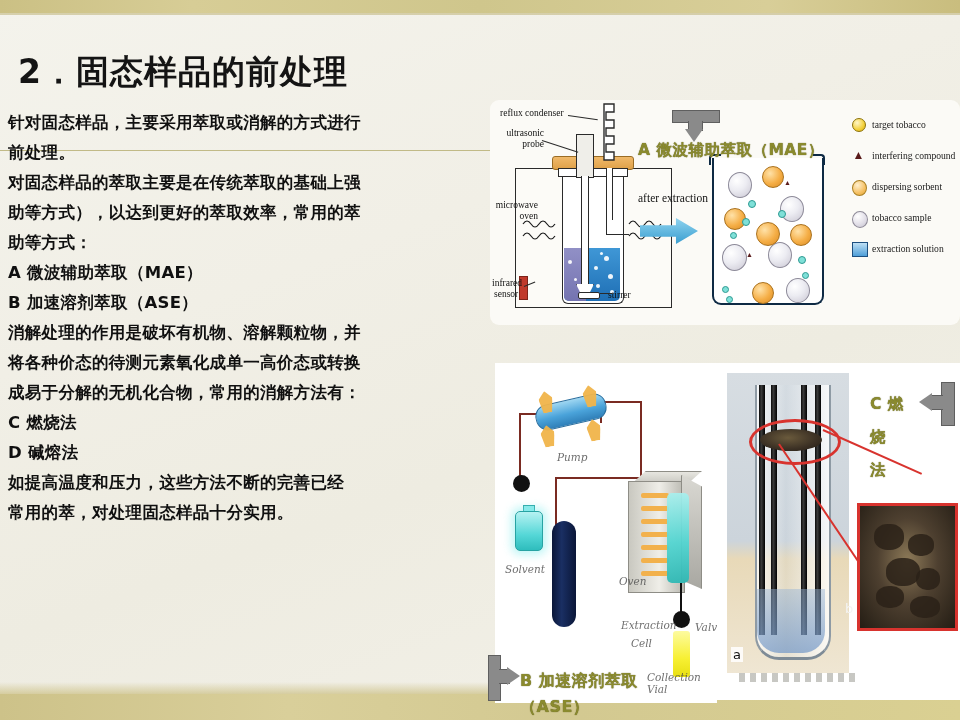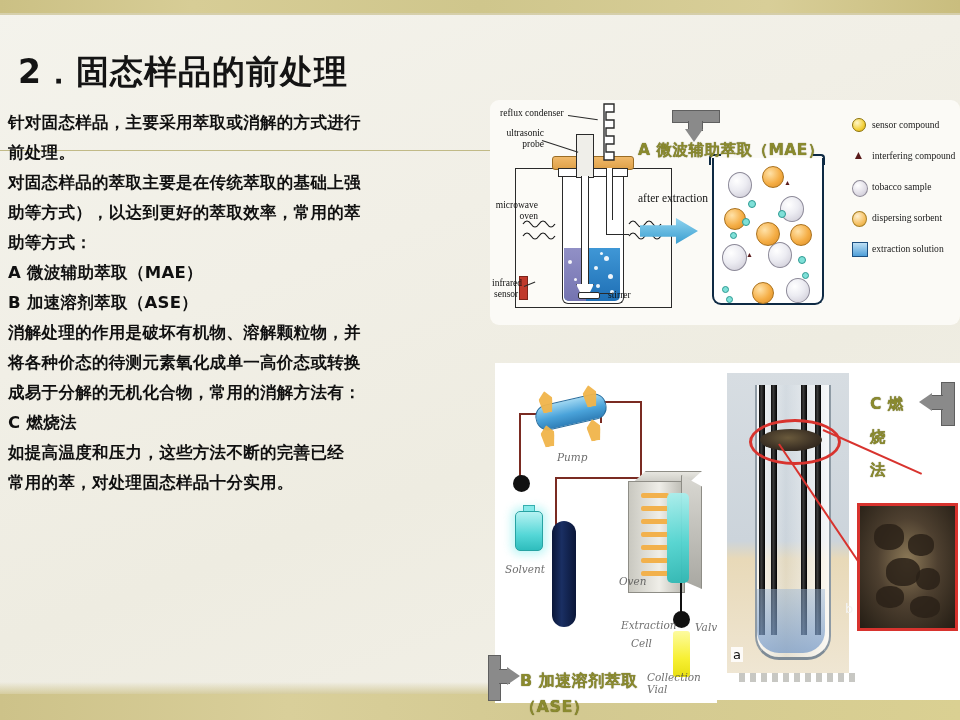--- a/index.html
+++ b/index.html
@@ -201,20 +201,21 @@
     <p class="para">前处理。</p>
     <p class="para">对固态样品的萃取主要是在传统萃取的基础上强</p>
     <p class="para">助等方式），以达到更好的萃取效率，常用的萃</p>
     <p class="para">助等方式：</p>
     <p class="item">A 微波辅助萃取（MAE）</p>
     <p class="item">B 加速溶剂萃取（ASE）</p>
     <p class="para">消解处理的作用是破坏有机物、溶解颗粒物，并</p>
     <p class="para">将各种价态的待测元素氧化成单一高价态或转换</p>
     <p class="para">成易于分解的无机化合物，常用的消解方法有：</p>
     <p class="item">C 燃烧法</p>
+    <p class="item">D 碱熔法</p>
     <p class="para">如提高温度和压力，这些方法不断的完善已经</p>
     <p class="para">常用的萃，对处理固态样品十分实用。</p>
   </div>
 
   <div class="panel" id="panel-mae">
 
     <div class="mae-oven"></div>
     <div class="mae-vessel"></div>
     <div class="mae-liquid"></div>
     <div class="mae-liq-left"></div>
@@ -293,33 +294,33 @@
     <div class="tgt" style="left:308px;top:156px;width:6px;height:6px;"></div>
     <div class="tgt" style="left:312px;top:172px;width:5px;height:5px;"></div>
     <div class="tgt" style="left:232px;top:186px;width:5px;height:5px;"></div>
     <div class="tgt" style="left:236px;top:196px;width:5px;height:5px;"></div>
     <div class="interf" style="left:256px;top:152px;">▲</div>
     <div class="interf" style="left:294px;top:80px;">▲</div>
 
     <div class="legend">
       <div class="lg-row">
         <span class="lg-ic ic-target"></span>
-        <span class="lg-txt">sensor compound</span>
+        <span class="lg-txt">target tobacco</span>
       </div>
       <div class="lg-row">
         <span class="lg-ic ic-interf">▲</span>
         <span class="lg-txt">interfering compound</span>
       </div>
       <div class="lg-row">
+        <span class="lg-ic ic-sorb"></span>
+        <span class="lg-txt">dispersing sorbent</span>
+      </div>
+      <div class="lg-row">
         <span class="lg-ic ic-tob"></span>
         <span class="lg-txt">tobacco sample</span>
-      </div>
-      <div class="lg-row">
-        <span class="lg-ic ic-sorb"></span>
-        <span class="lg-txt">dispersing sorbent</span>
       </div>
       <div class="lg-row">
         <span class="lg-ic ic-sol"></span>
         <span class="lg-txt">extraction solution</span>
       </div>
     </div>
   </div>
 
   <div id="mae-arrow">
     <div class="ar-bar-h" style="left:0;top:0;width:46px;height:11px;"></div>

